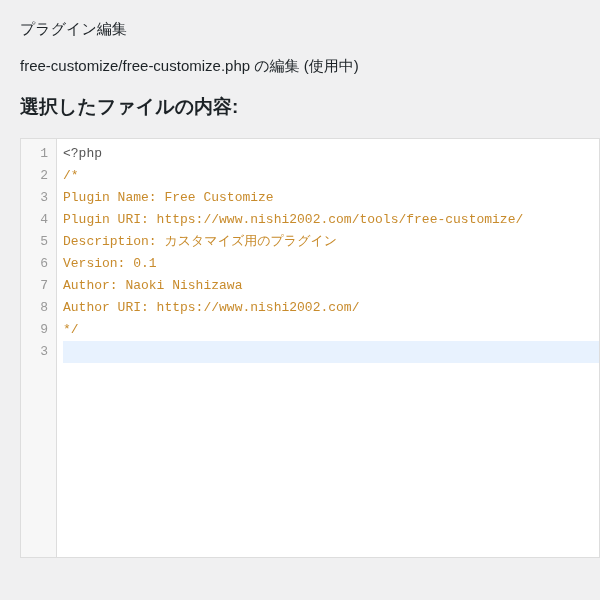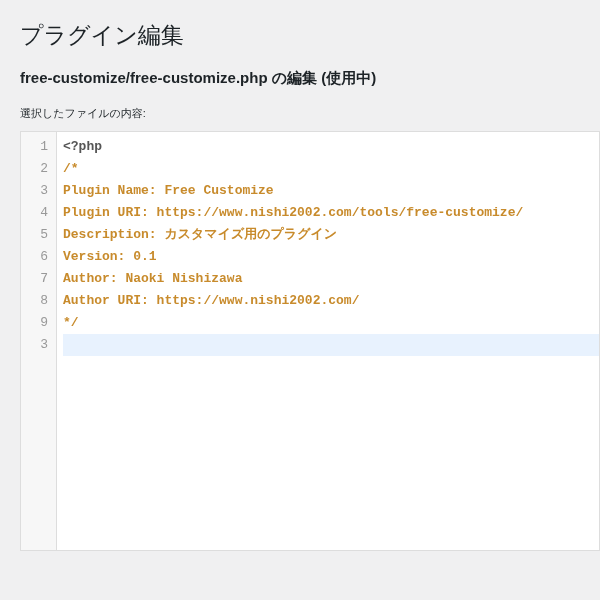--- a/index.html
+++ b/index.html
@@ -5,36 +5,36 @@
   * { margin: 0; padding: 0; box-sizing: border-box; }
   body {
     font-family: -apple-system, BlinkMacSystemFont, "Segoe UI", "Hiragino Sans", "Meiryo", sans-serif;
     background: #f0f0f1;
     padding: 20px 0 0 20px;
     width: 600px;
     height: 600px;
     overflow: hidden;
   }
   .page-title {
-    font-size: 23px;
+    font-size: 15px;
     font-weight: 400;
     color: #1d2327;
     margin-bottom: 18px;
   }
   .file-heading {
     font-size: 15px;
-    font-weight: 700;
+    font-weight: 400;
     color: #1d2327;
     margin-bottom: 18px;
   }
   .content-label {
-    font-size: 11px;
-    font-weight: 400;
+    font-size: 19px;
+    font-weight: 700;
     color: #1d2327;
-    margin-bottom: 10px;
+    margin-bottom: 18px;
   }
   .editor {
     background: #fff;
     border: 1px solid #ddd;
     font-family: "Consolas", "Monaco", "Courier New", monospace;
     font-size: 13px;
     line-height: 22px;
     display: flex;
     height: 420px;
   }
@@ -49,21 +49,20 @@
   }
   .gutter div { height: 22px; }
   .code {
     flex: 1;
     padding: 4px 0 4px 6px;
     white-space: pre;
     overflow: hidden;
   }
   .code-line {
     height: 22px;
-    font-weight: bold;
   }
   .code-line.active {
     background: #e8f2fe;
   }
   .tok-meta { color: #555; }
   .tok-comment { color: #c88b2c; }
 </style>
 </head>
 <body>
 

